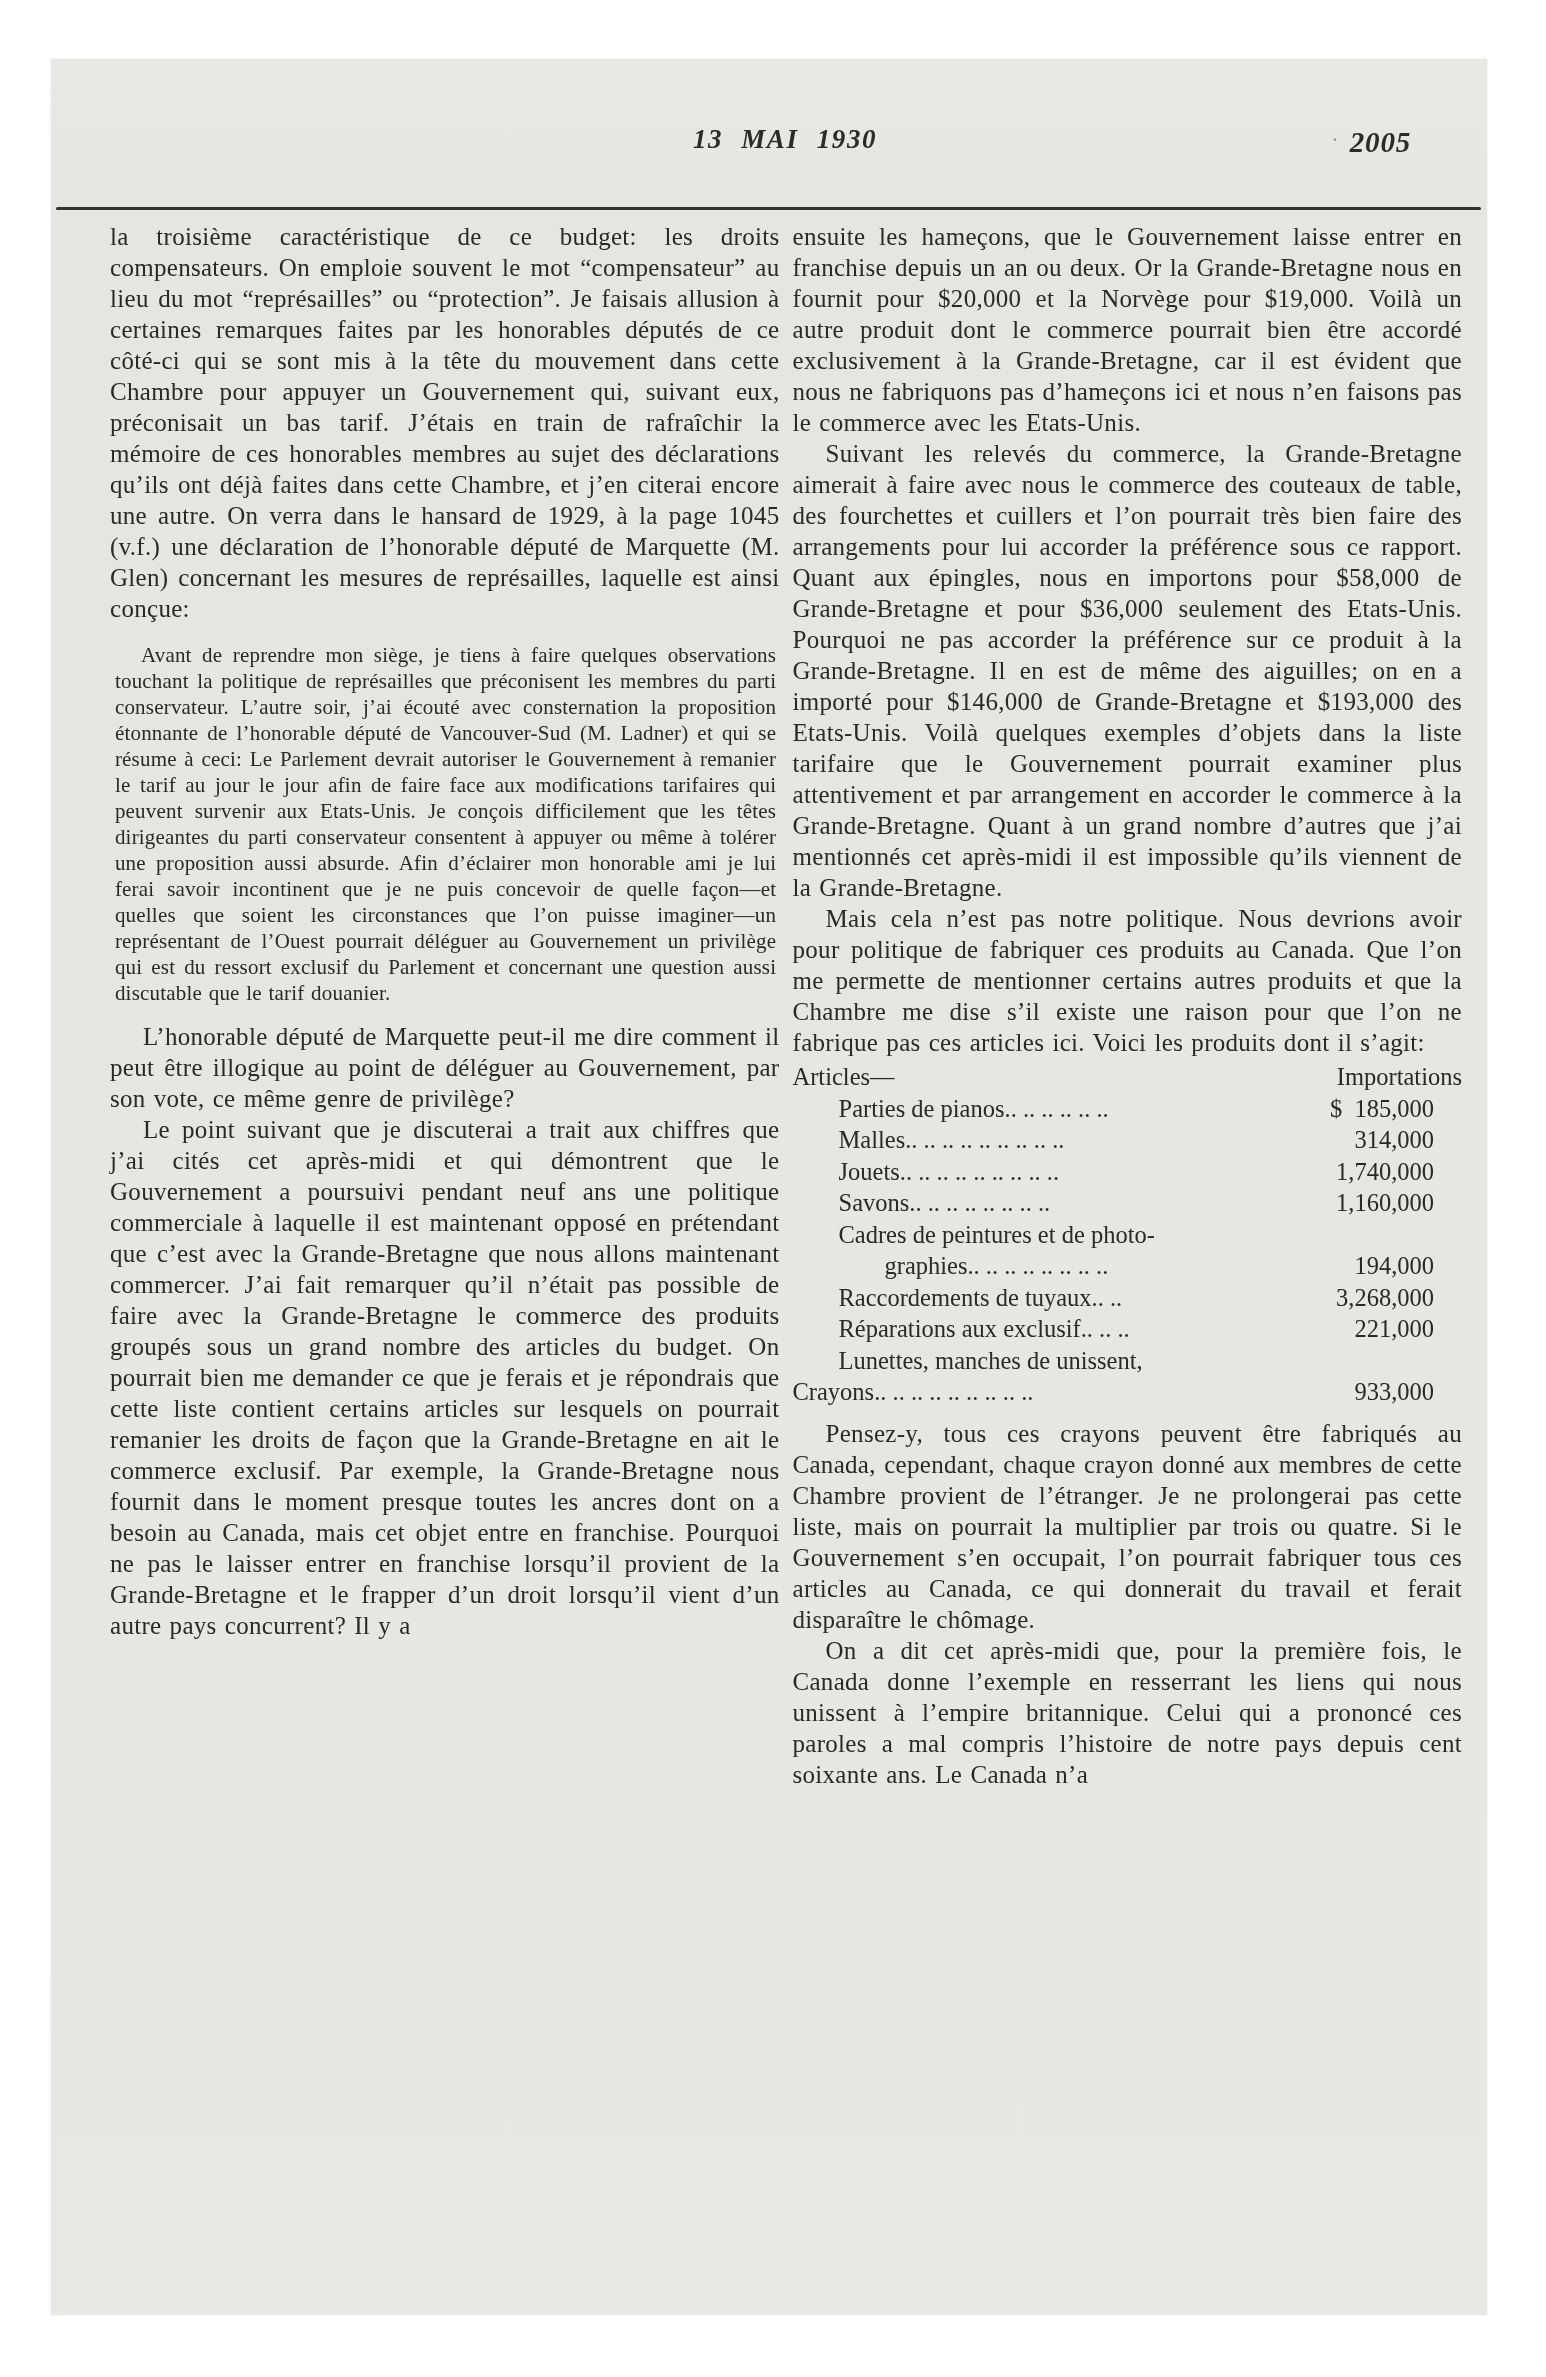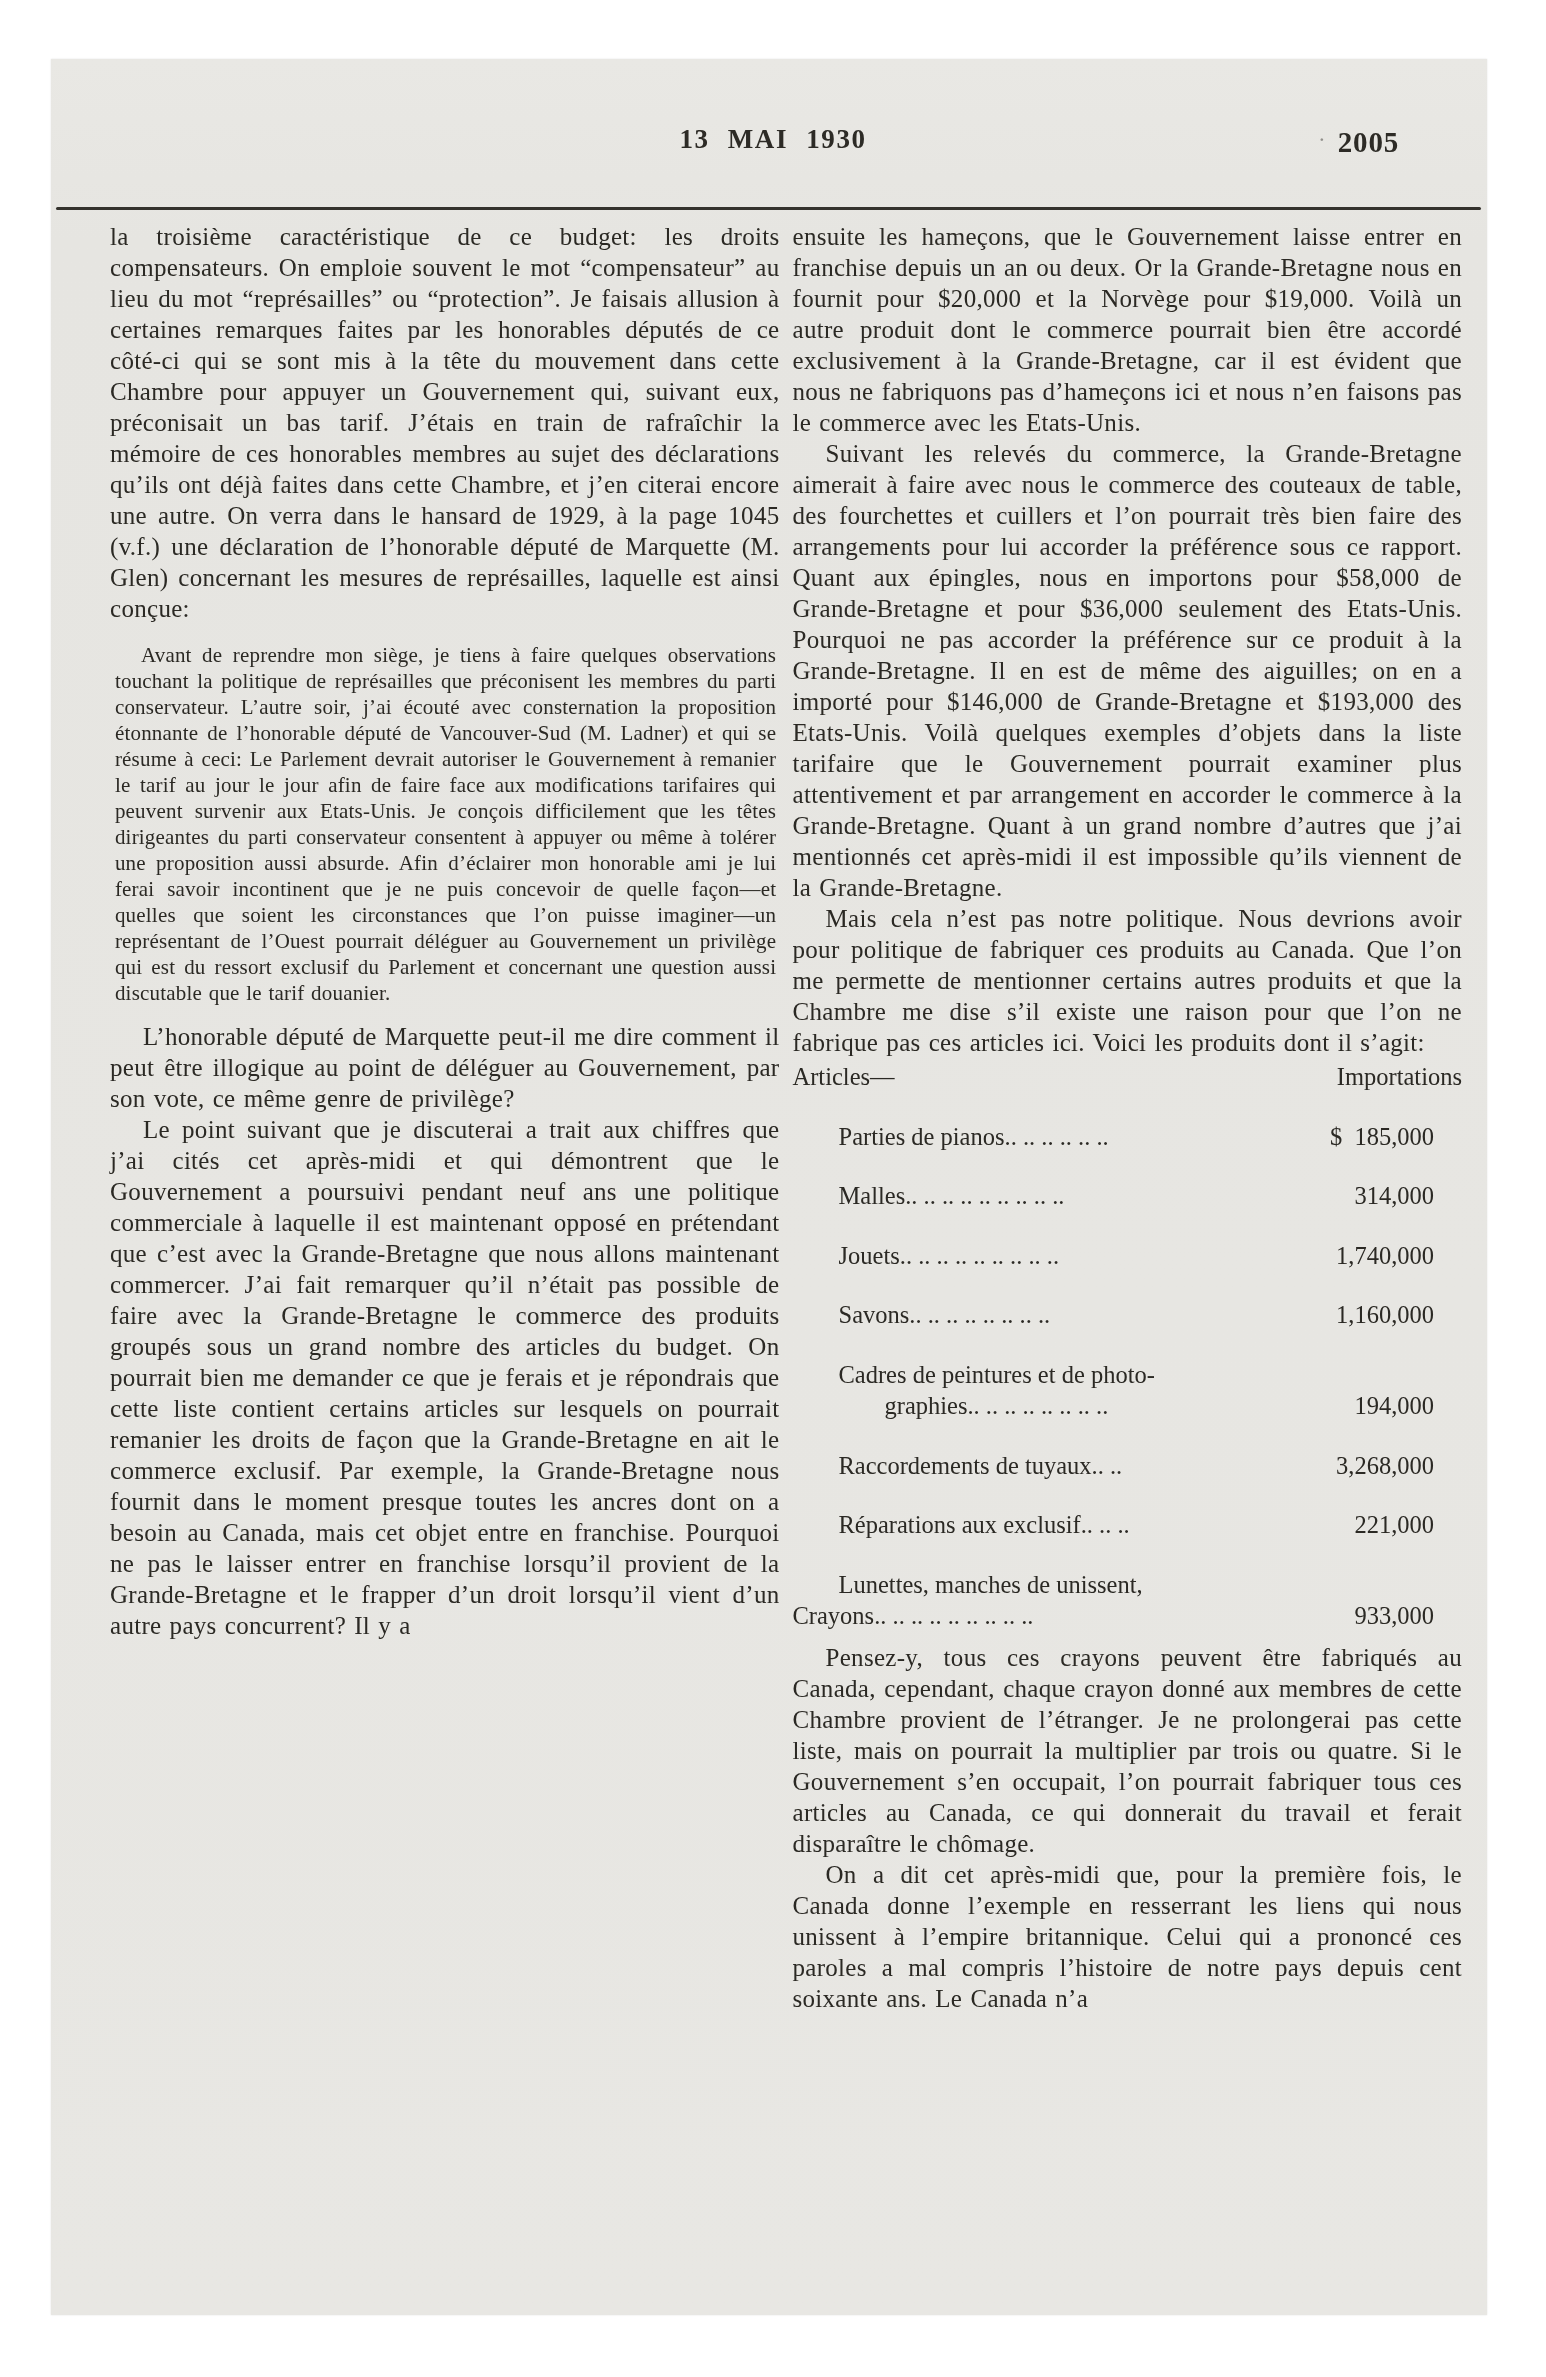--- a/index.html
+++ b/index.html
@@ -7,21 +7,21 @@
     width:1547px;height:2377px;position:relative;
     background:#ffffff;
     font-family:"Liberation Serif","DejaVu Serif",serif;
     overflow:hidden;
   }
   .paper{
     position:absolute;left:51px;top:59px;width:1436px;height:2256px;
     background:linear-gradient(180deg,#e9e8e4 0%,#e6e5e1 8%,#e7e6e2 55%,#e8e7e3 100%);
     box-shadow:0 0 1.6px rgba(0,0,0,.12);
   }
-  .running-head{position:absolute;top:65px;left:4px;width:100%;height:49px;}
+  .running-head{position:absolute;top:65px;left:16px;width:100%;height:49px;font-style:italic;}
   .date{
     display:block;width:100%;text-align:center;
     font-size:27px;font-weight:700;letter-spacing:1.6px;word-spacing:9.8px;
     color:#2d2b26;
   }
   .pagenum-wrap{
     position:absolute;right:92px;top:1.6px;
     font-size:29px;font-weight:700;color:#2d2b26;letter-spacing:0.8px;
   }
   .pagenum-dash{opacity:.45;font-weight:400;margin-right:11.4px;font-size:23px;vertical-align:4.9px;}
@@ -41,21 +41,21 @@
   p.indent{text-indent:33px;font-family:Liberation Serif, serif;}
   p.quote{
     margin:18px 0 14.7px 4.9px;padding-right:3.3px;
     font-size:21px;line-height:26px;text-align:justify;text-indent:26px;
     letter-spacing:0.2px;word-spacing:1.2px;
   }
   .imports-table{margin:3.3px 0 9.8px 0;font-size:24.5px;line-height:31.5px;font-family:Liberation Serif, serif;}
   .t-row{display:flex;align-items:baseline;padding-right:28px;}
   .t-row.t-head{padding-right:0;}
   .t-label{white-space:pre;}
-  .t-label.i1{padding-left:46px;margin-top:28px;}
+  .t-label.i1{padding-left:46px;}
   .t-label.i2{padding-left:92px;}
   .t-amount{margin-left:auto;white-space:pre;text-align:right;}
 </style>
 </head>
 <body>
 
 <div class="paper">
 
   <div class="running-head">
     <span class="date">13 MAI 1930</span>

